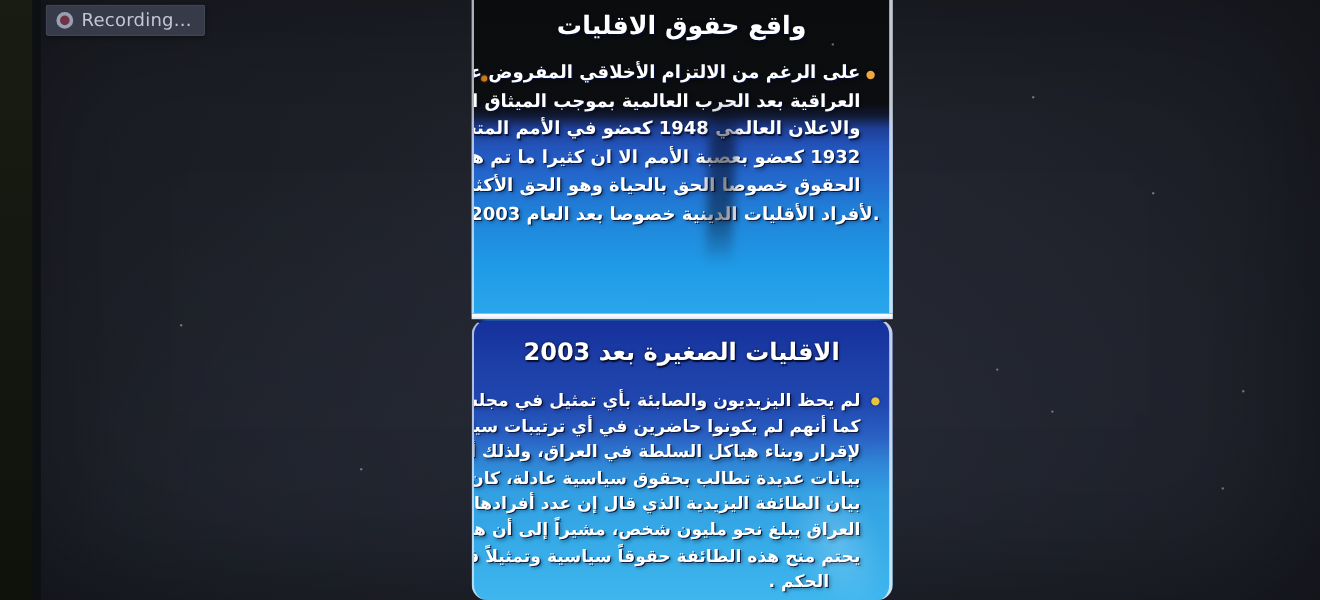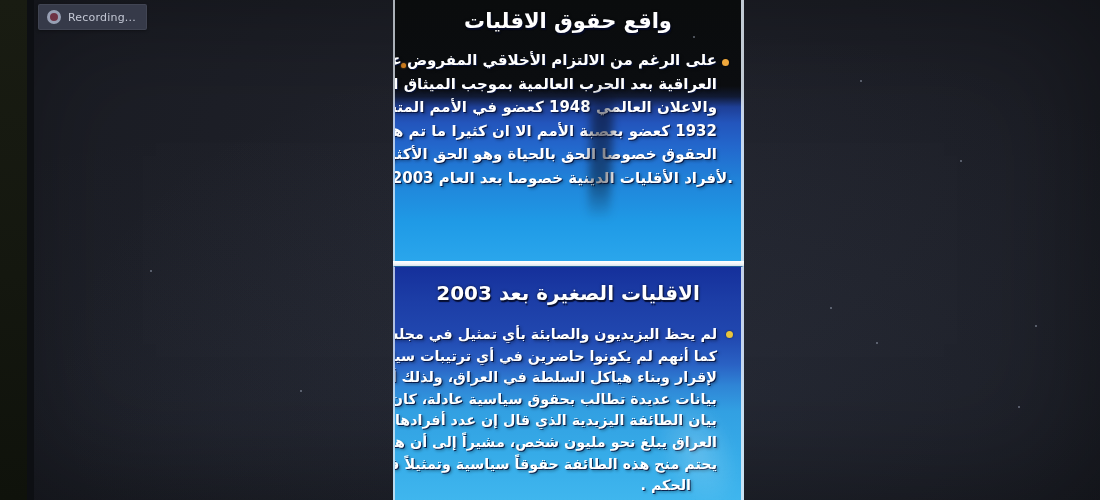--- a/index.html
+++ b/index.html
@@ -23,21 +23,21 @@
     position:absolute;left:38px;top:4px;height:24px;min-width:106px;
     display:flex;align-items:center;
     background:#363a49;border:1px solid rgba(255,255,255,0.06);border-radius:2px;
     box-shadow:0 1px 3px rgba(0,0,0,0.35);
   }
   .rec-dot{
     width:8px;height:8px;border-radius:50%;
     background:#6e3344;border:3px solid #98a0b4;
     margin:0 7px 0 8px;flex:0 0 auto;
   }
-  .rec-label{font-size:11px;color:#c3c7d4;letter-spacing:.2px;padding-right:10px;white-space:nowrap;}
+  .rec-label{font-size:15px;color:#c3c7d4;letter-spacing:.2px;padding-right:10px;white-space:nowrap;}
 
   
   .slide-strip{
     position:absolute;left:393px;top:0;width:351px;height:500px;
     display:flex;flex-direction:column;
   }
   .slide{
     position:relative;
     border-left:2px solid rgba(225,233,242,0.75);
     border-right:3px solid rgba(225,236,246,0.85);
@@ -53,20 +53,21 @@
     height:5px;
     background:linear-gradient(180deg,#ffffff 0%,#f2f6fa 55%,#d9e2ea 100%);
     box-shadow:0 1px 1px rgba(10,25,90,0.55);
   }
   .slide2{
     flex:1;
     border-top:1px solid rgba(10,25,90,0.55);
     background:linear-gradient(180deg,
       #15309b 0%, #1c3da6 14%, #2148b0 30%, #2a62c4 42%,
       #2f85d6 51%, #32a0e2 62%, #36abe8 80%, #3fb6ee 100%);
+    border-radius:13px;
   }
   .slide-title{
     color:#fff;font-weight:bold;text-align:center;direction:rtl;
     text-shadow:1px 2px 1px rgba(4,10,40,0.9), 0 0 3px rgba(0,0,0,0.55);
     white-space:nowrap;
   }
   .slide1 .slide-title{margin:0;padding-top:9px;font-size:21px;}
   .slide2 .slide-title{position:absolute;left:0;right:0;top:14px;font-size:20px;margin:0;}
   .para{position:absolute;left:0;right:0;direction:rtl;}
   .slide1 .para{top:49px;}

